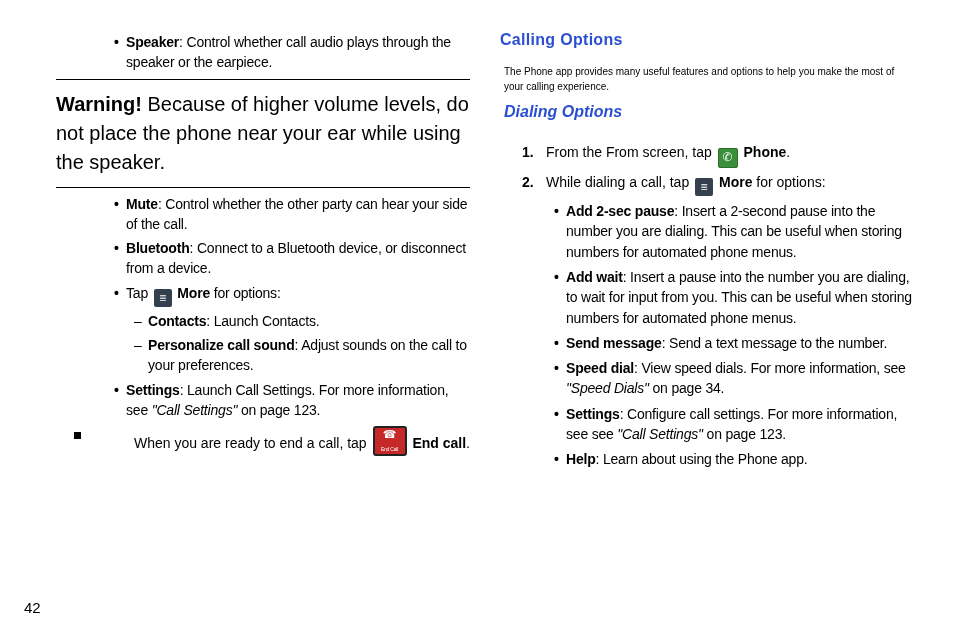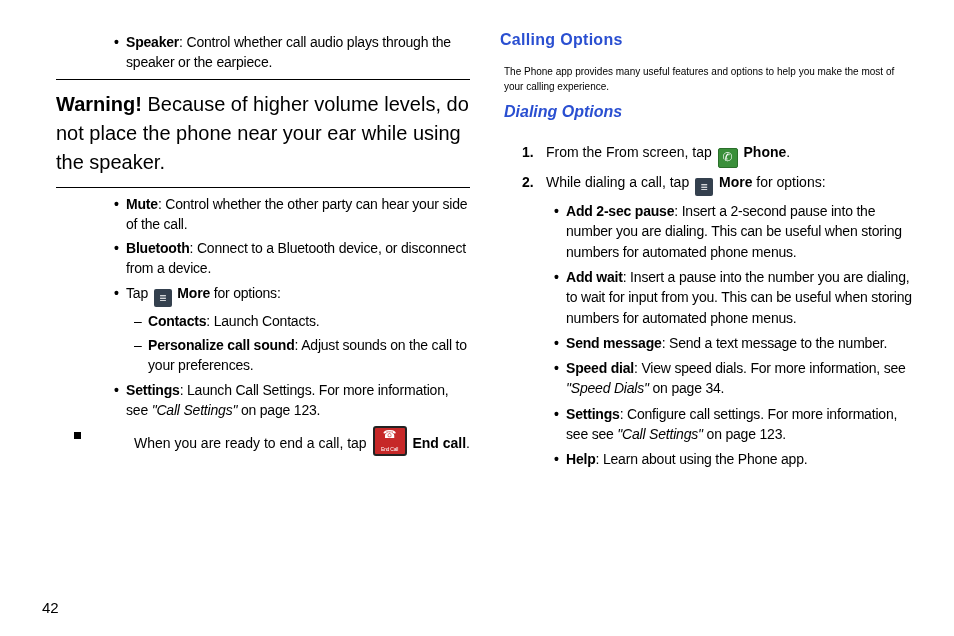--- a/index.html
+++ b/index.html
@@ -180,21 +180,21 @@
     bottom: 1px;
     left: 0;
     right: 0;
     text-align: center;
     letter-spacing: -0.2px;
   }
   b { font-weight: bold; }
   .ref-italic { font-style: italic; }
   .page-num {
     position: absolute;
-    left: 42px;
+    left: 24px;
     bottom: 20px;
     font-size: 15px;
   }
   .nested-bullets {
     padding-left: 20px;
     margin: 4px 0;
   }
   .nested-bullets > li {
     list-style: none;
     position: relative;

